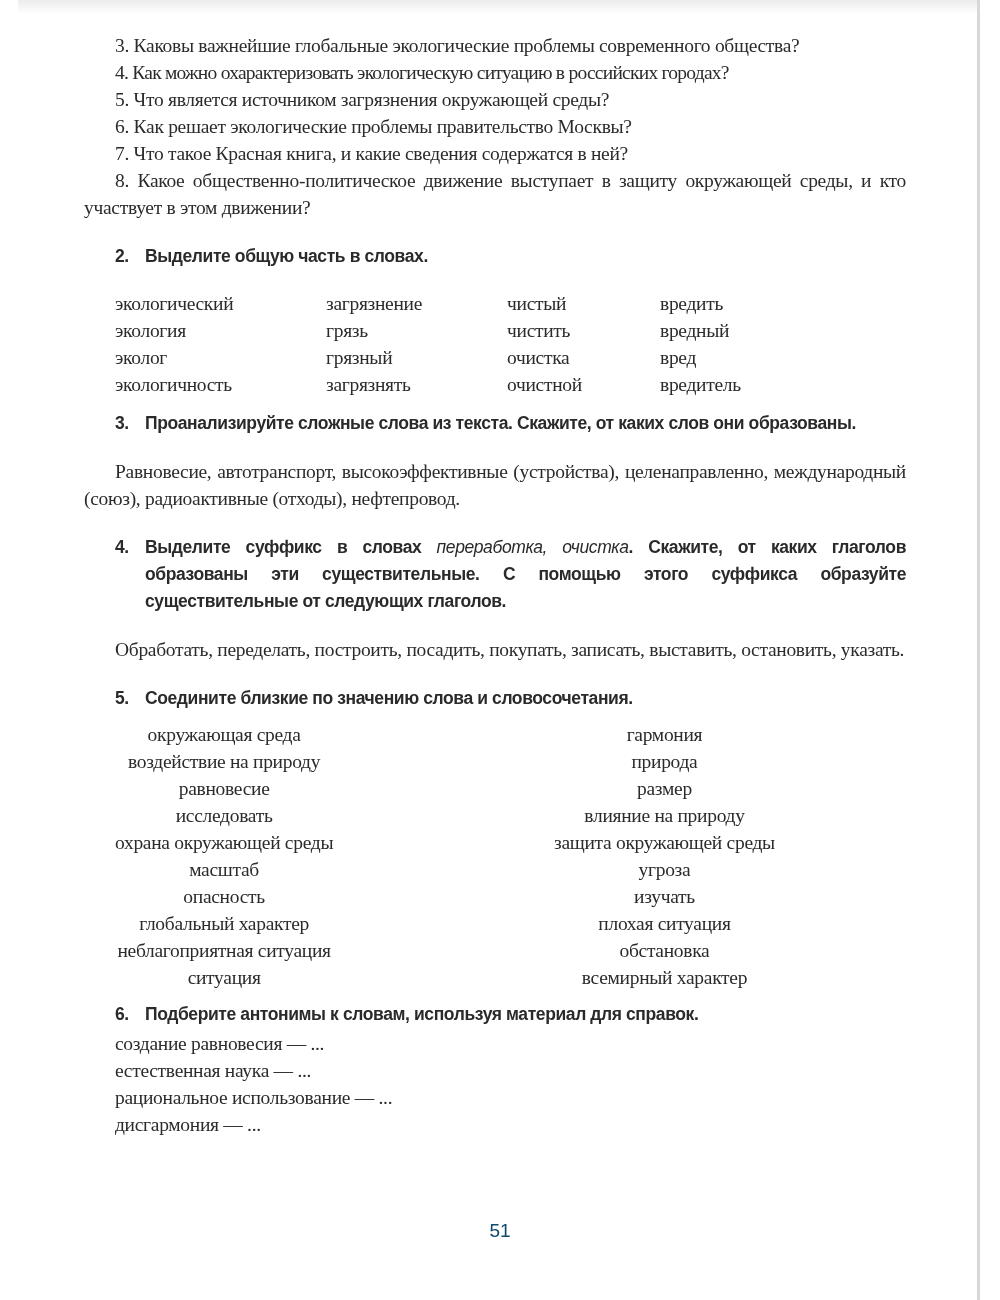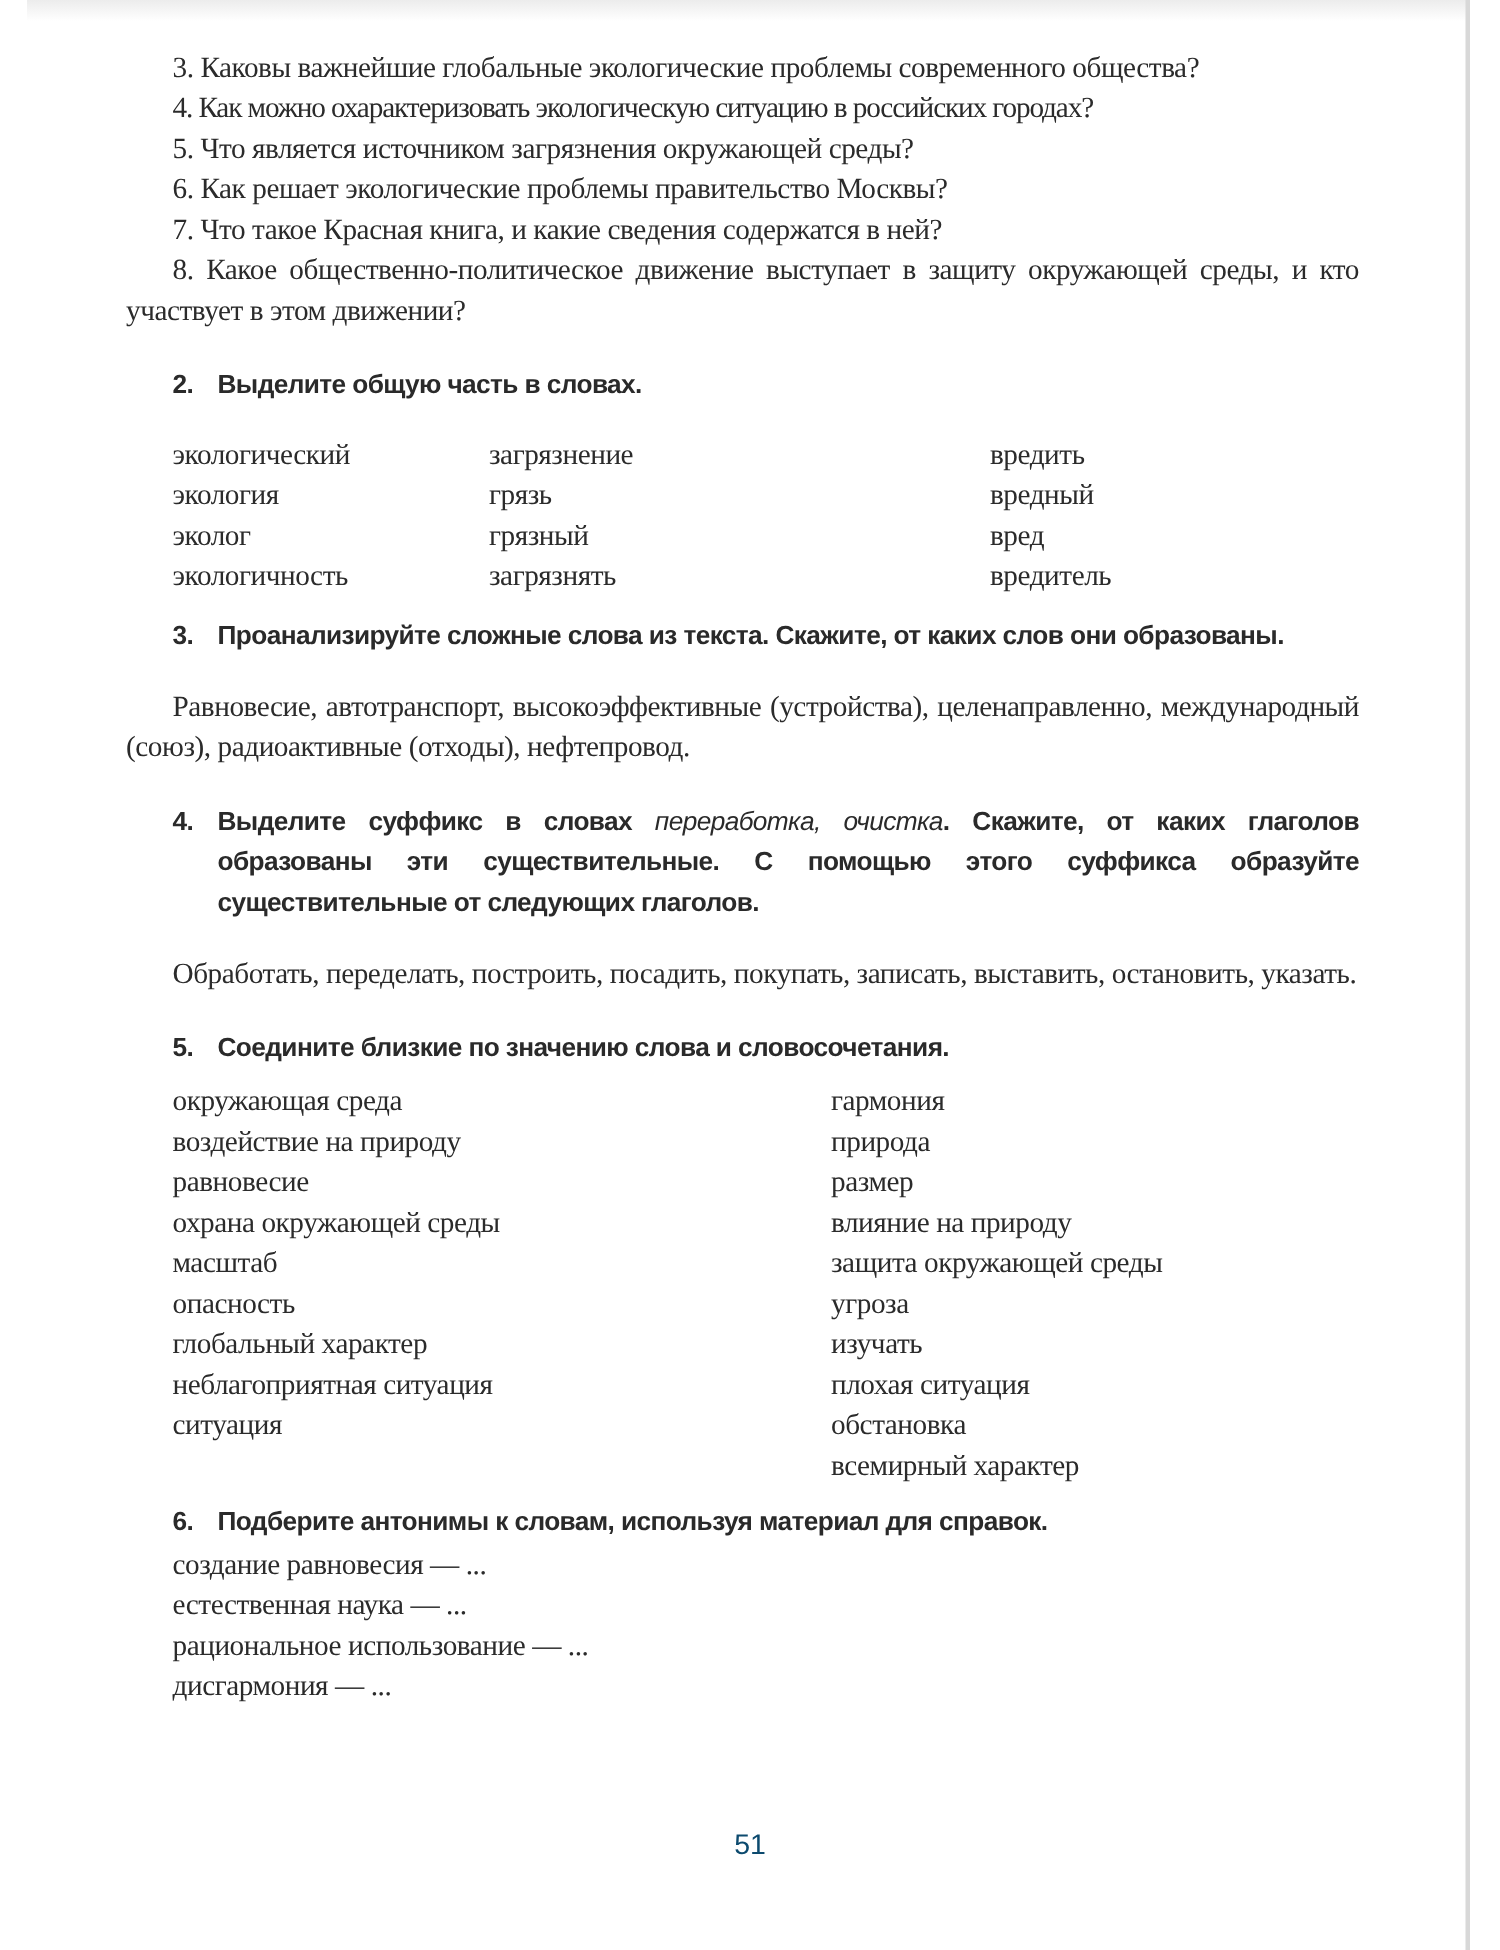--- a/index.html
+++ b/index.html
@@ -80,20 +80,21 @@
     }
     .words-grid .col {
       position: absolute;
       top: 12px;
     }
     .words-grid .col div { white-space: nowrap; }
     .match-grid {
       position: relative;
       height: 270px;
       margin-top: 9px;
+      text-align: center;
     }
     .match-grid .col {
       position: absolute;
       top: 0;
     }
     .match-grid .col div { white-space: nowrap; }
     .block-text {
       margin: 0;
       text-indent: 31px;
       text-align: justify;
@@ -139,20 +140,26 @@
         <div>экология</div>
         <div>эколог</div>
         <div>экологичность</div>
       </div>
       <div class="col" style="left:242px">
         <div>загрязнение</div>
         <div>грязь</div>
         <div>грязный</div>
         <div>загрязнять</div>
       </div>
+      <div class="col" style="left:423px">
+        <div>чистый</div>
+        <div>чистить</div>
+        <div>очистка</div>
+        <div>очистной</div>
+      </div>
       <div class="col" style="left:576px">
         <div>вредить</div>
         <div>вредный</div>
         <div>вред</div>
         <div>вредитель</div>
       </div>
     </div>
   </div>
 
   <div style="margin-top:20px;">
@@ -174,20 +181,21 @@
   <div style="margin-top:22px;">
     <div class="task-head">
       <span class="num">5.</span>
       <span class="txt">Соедините близкие по значению слова и словосочетания.</span>
     </div>
     <div class="match-grid serif">
       <div class="col" style="left:31px">
         <div>окружающая среда</div>
         <div>воздействие на природу</div>
         <div>равновесие</div>
+        <div>исследовать</div>
         <div>охрана окружающей среды</div>
         <div>масштаб</div>
         <div>опасность</div>
         <div>глобальный характер</div>
         <div>неблагоприятная ситуация</div>
         <div>ситуация</div>
       </div>
       <div class="col" style="left:470px">
         <div>гармония</div>
         <div>природа</div>

